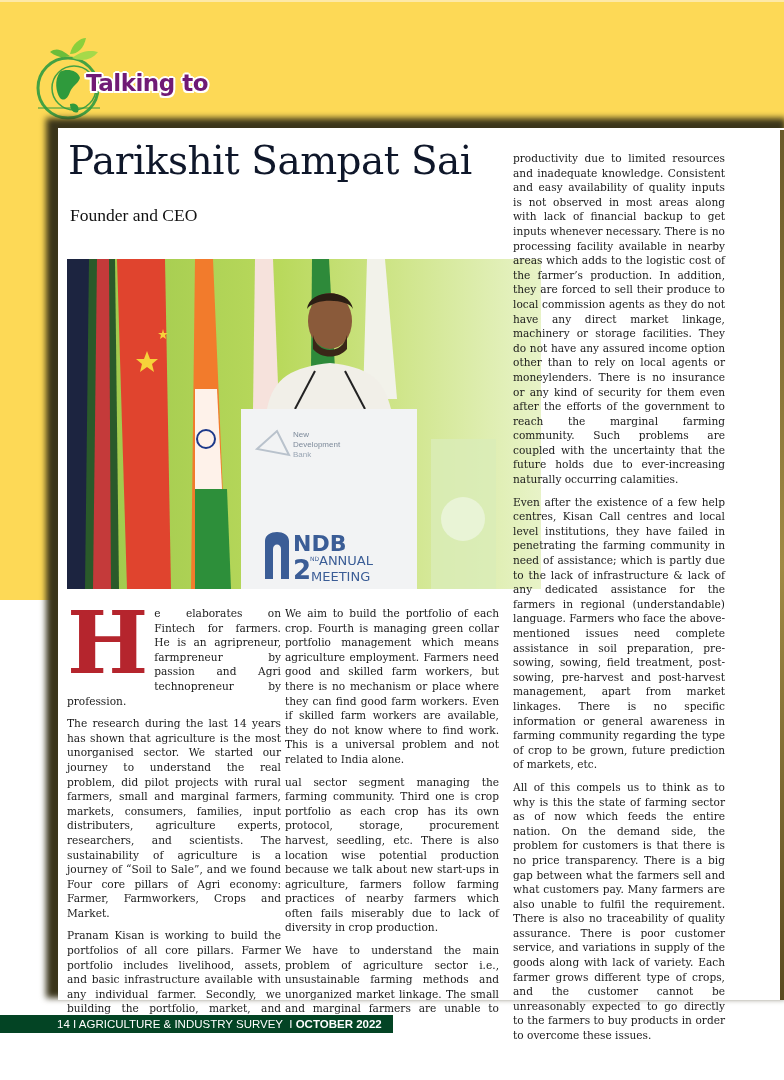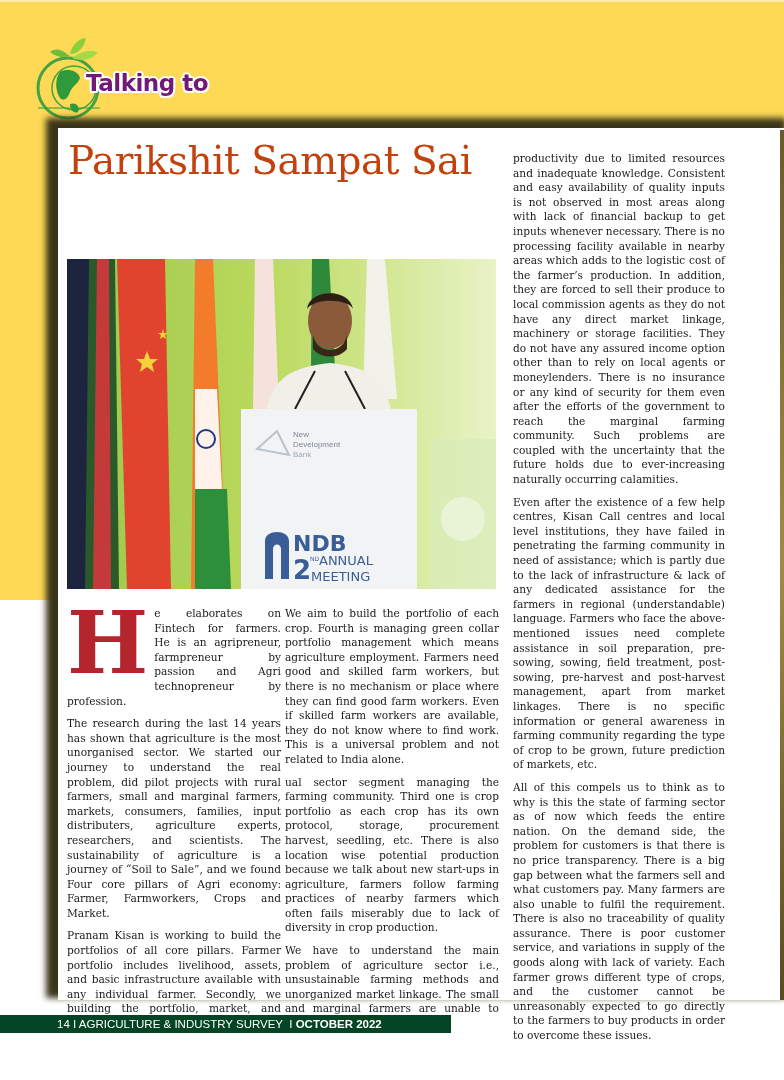--- a/index.html
+++ b/index.html
@@ -27,50 +27,50 @@
       position: absolute; left: 46px; top: 118px; width: 740px; height: 880px;
       background: #3a341a;
       filter: blur(3px);
     }
     .panel {
       position: absolute; left: 58px; top: 128px; width: 726px; height: 872px;
       background: #ffffff;
     }
     .name {
       position: absolute; left: 68px; top: 138px;
-      font-family: "DejaVu Serif", serif; font-size: 39px; color: #c2410c;
+      font-family: "DejaVu Serif", serif; font-size: 39px; color: #0f172a;
       letter-spacing: -0.5px;
       font-weight: normal;
     }
     .role {
       position: absolute; left: 70px; top: 202px;
       font-family: "Liberation Serif", serif; font-size: 17.5px; color: #111; line-height: 26px;
     }
     .photo {
-      position: absolute; left: 67px; top: 259px; width: 429px; height: 330px;
+      position: absolute; left: 67px; top: 259px; width: 474px; height: 330px;
       overflow: hidden;
       background: linear-gradient(90deg, #9bc64a 0%, #b9d95c 45%, #cfe58a 70%, #e8f3c8 100%);
     }
     .col {
       position: absolute; width: 214px;
       font-family: "DejaVu Serif", serif; font-size: 10.6px; line-height: 14.6px;
       color: #1a1a1a; text-align: justify;
       hyphens: auto;
       margin-top: 8px;
     }
     .col p { margin: 0 0 8px 0; }
     .col1 { left: 67px; top: 598px; }
     .col2 { left: 285px; top: 598px; }
     .col3 { left: 513px; top: 143px; width: 212px; }
     .dropcap {
       float: left; font-family: "DejaVu Serif", serif; font-size: 86px; line-height: 70px;
       color: #b5252d; margin: 2px 6px 0 0; height: 72px; font-weight: bold;
     }
     .footer-bar {
-      position: absolute; left: 0; top: 1015px; width: 451px; height: 18px;
+      position: absolute; left: 0; top: 1015px; width: 393px; height: 18px;
       background: #034424;
       color: #fff; font-family: "Liberation Sans", sans-serif; font-size: 11.5px;
       line-height: 18px;
     }
     .footer-bar .txt { position: absolute; left: 57px; top: 0; white-space: nowrap; }
     .footer-bar b { font-weight: bold; }
     .right-edge {
       position: absolute; right: 0; top: 130px; width: 4px; height: 870px;
       background: linear-gradient(180deg,#6b5a2a,#a08a44,#5a4a20);
     }
@@ -94,20 +94,21 @@
 </div>
 
 <div class="section-title">Talking to</div>
 
 <div class="panel-shadow"></div>
 <div class="panel"></div>
 <div class="right-edge"></div>
 
 <h1 class="name" style="margin:0;">Parikshit Sampat Sai</h1>
 <div class="role">
+  <div>Founder and CEO</div>
 </div>
 
 <div class="photo">
   <svg width="429" height="330" viewBox="0 0 429 330">
 
     <rect x="0" y="0" width="22" height="330" fill="#1c2440"></rect>
 
     <path d="M22 0 L48 0 L52 330 L18 330 Z" fill="#2a5a2a"></path>
     <path d="M30 0 L42 0 L44 330 L26 330 Z" fill="#c43a3a"></path>
     <path d="M50 0 L98 0 L104 330 L60 330 Z" fill="#e0442e"></path>

